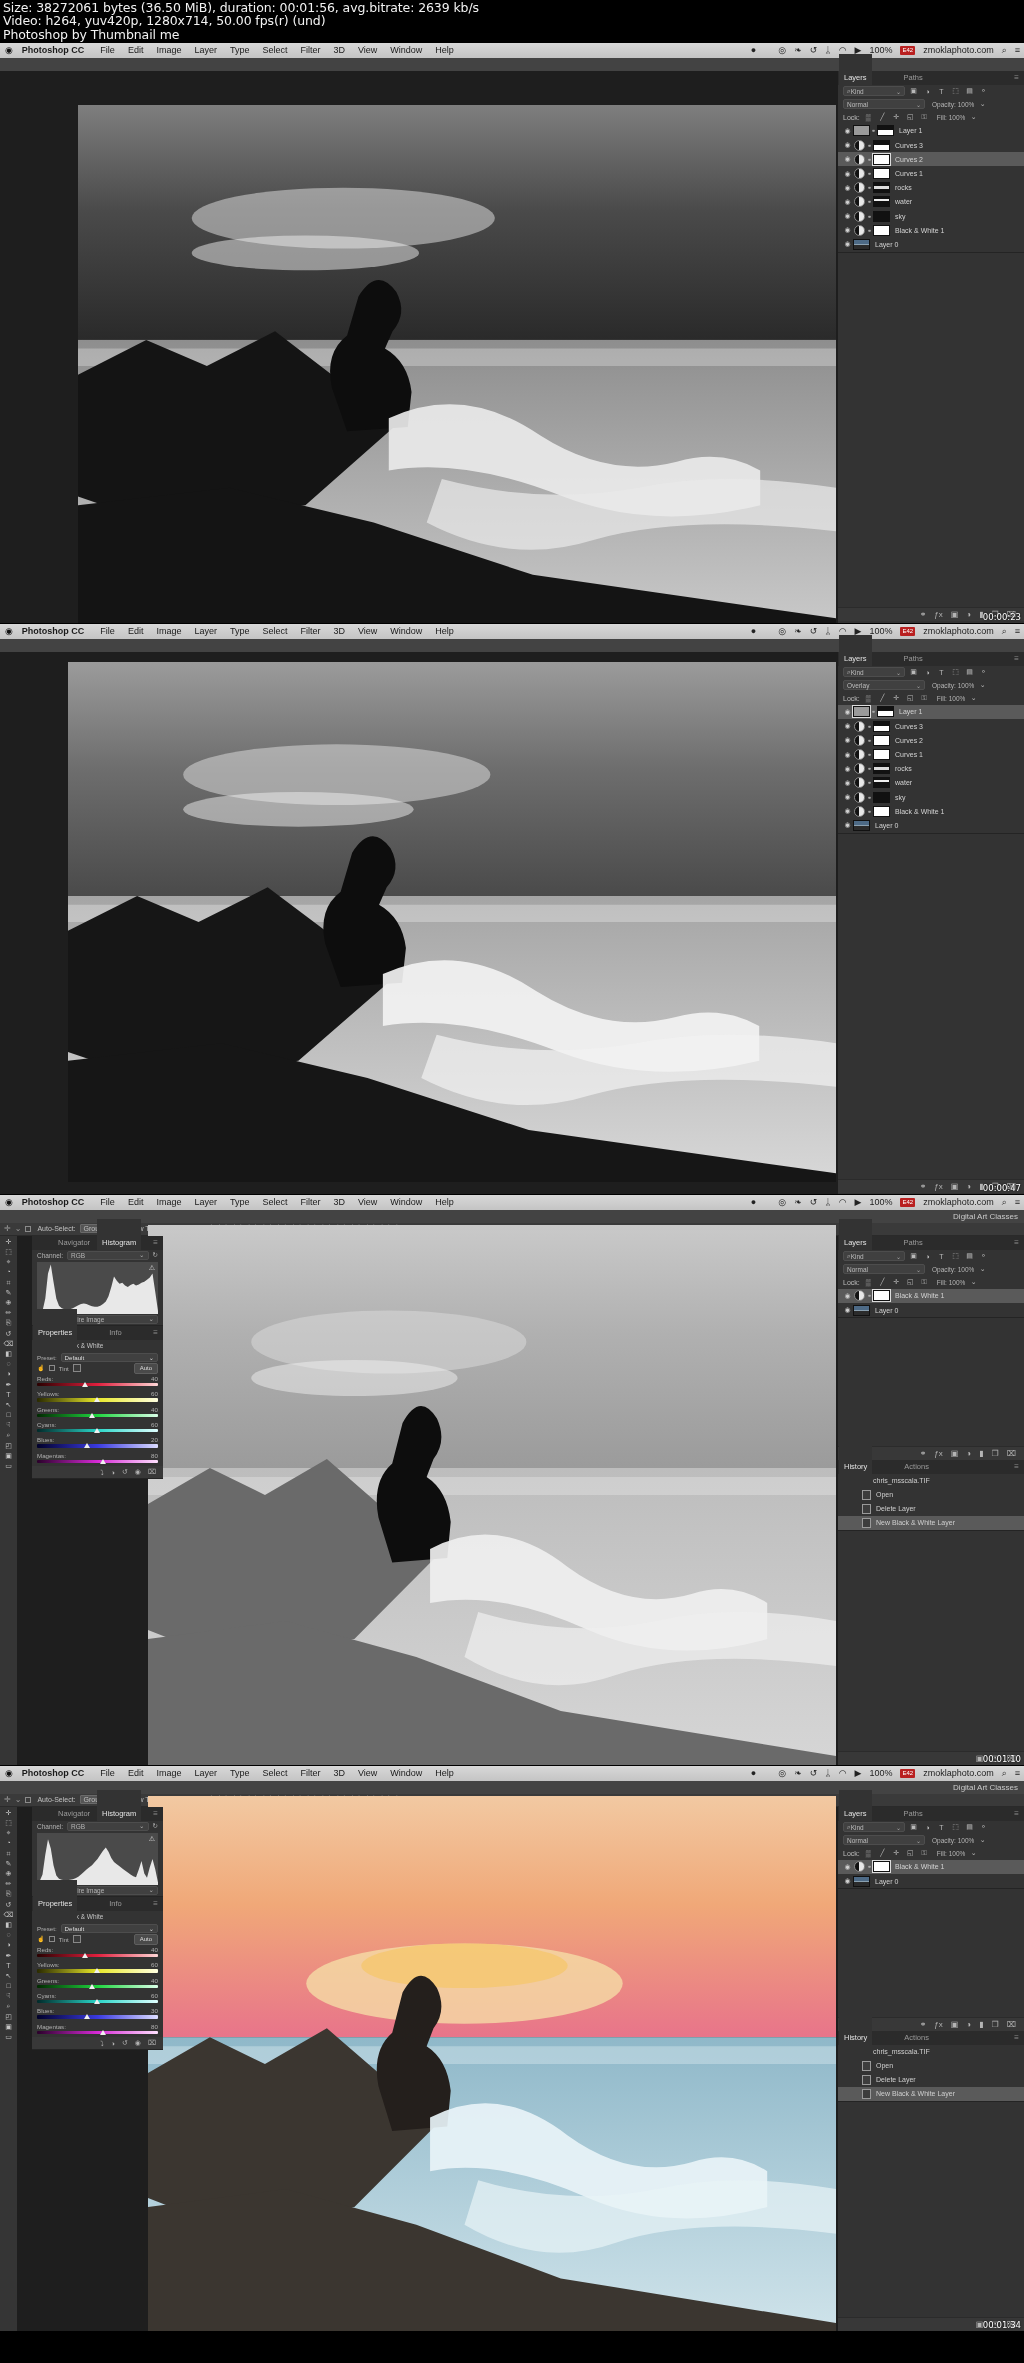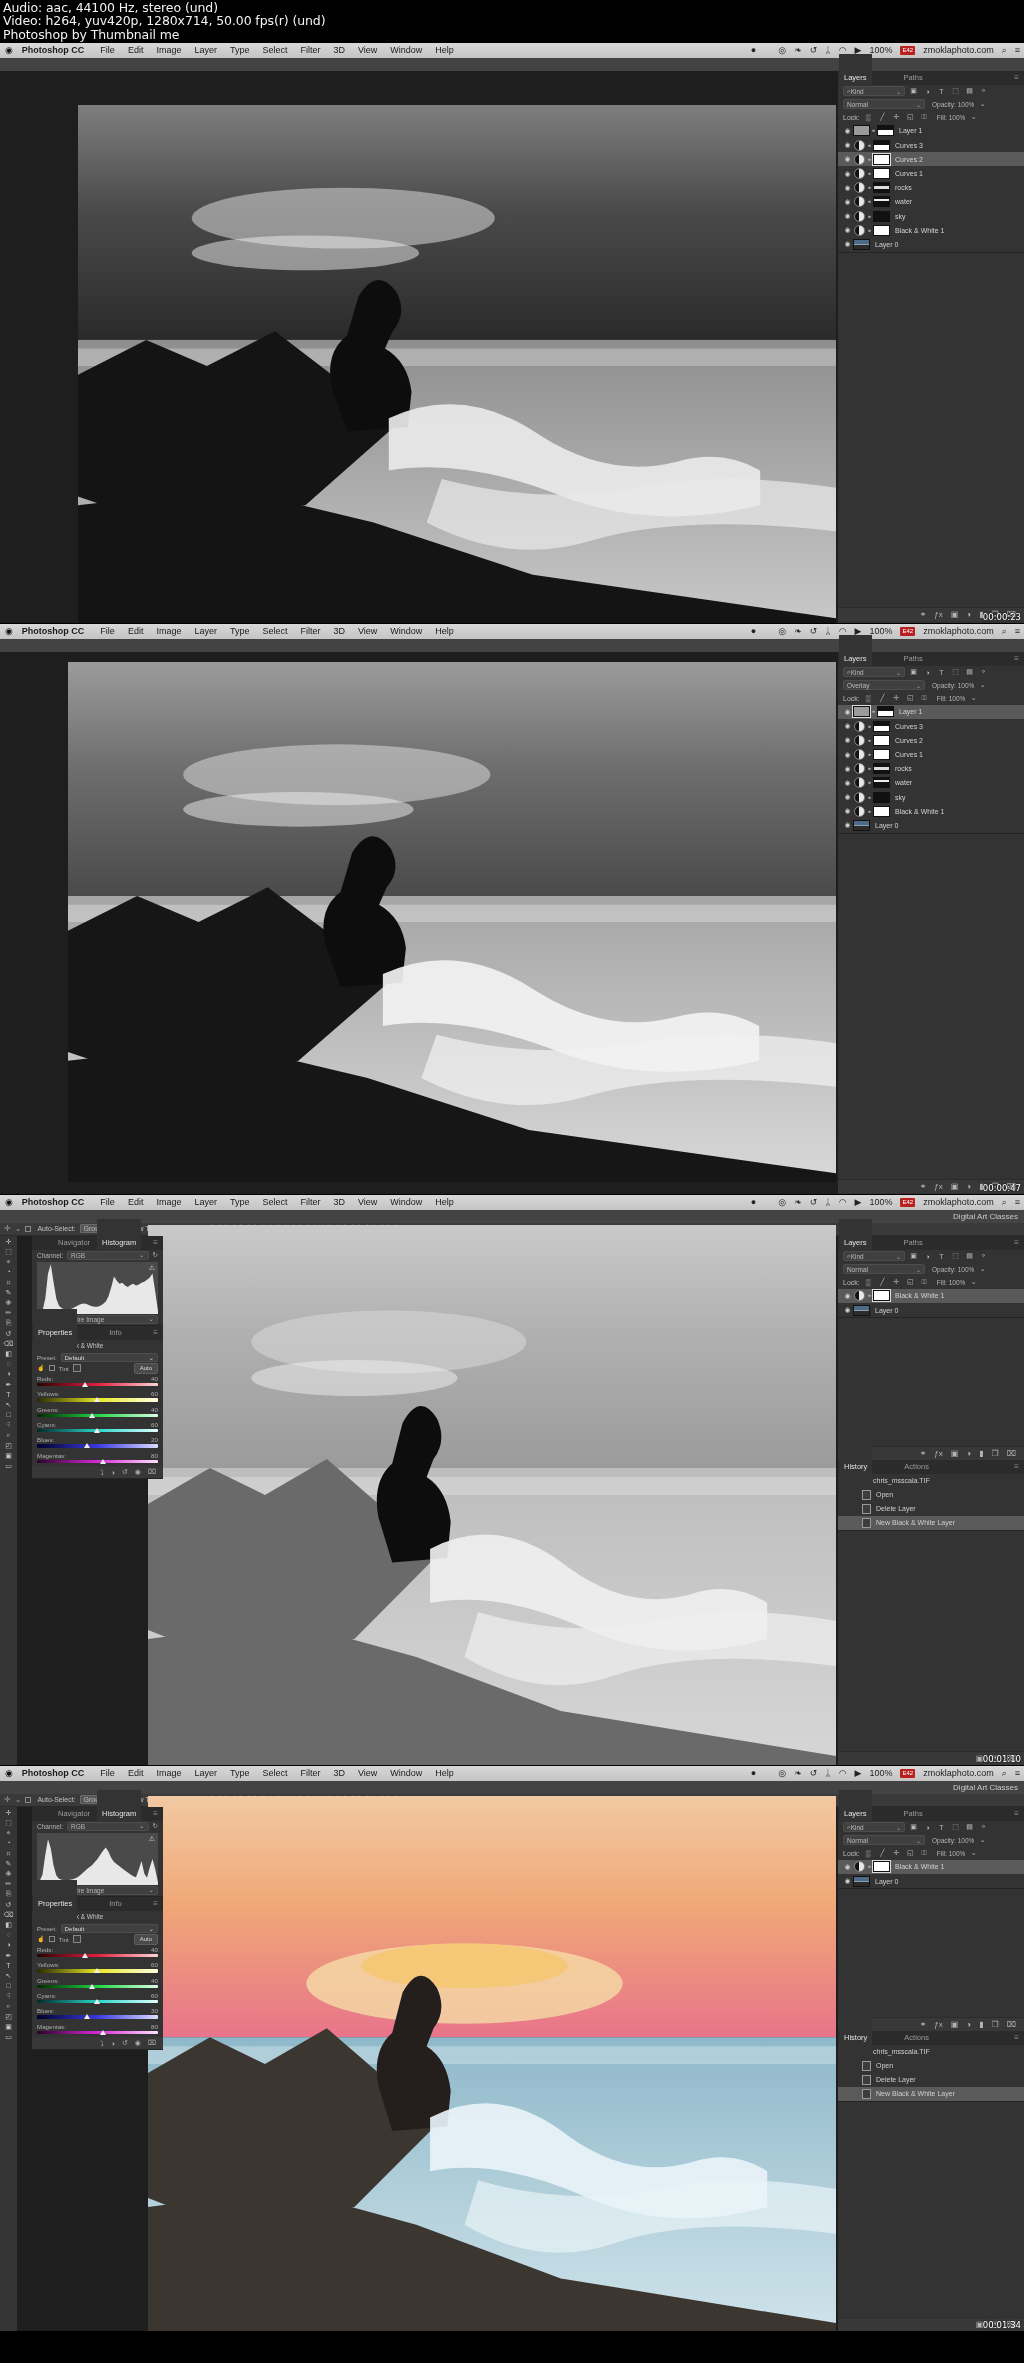--- a/index.html
+++ b/index.html
@@ -165,21 +165,21 @@
   .tstamp {
     position:absolute; right:3px; bottom:1px; color:#fff;
     font-family:"DejaVu Sans", sans-serif; font-size:8.5px;
     text-shadow:0 0 2px #000;
   }
 </style>
 </head>
 <body>
 
 <div class="meta">
-  <div>Audio: aac, 44100 Hz, stereo (und)</div>
+  <div>Size: 38272061 bytes (36.50 MiB), duration: 00:01:56, avg.bitrate: 2639 kb/s</div>
   <div>Video: h264, yuv420p, 1280x714, 50.00 fps(r) (und)</div>
   <div>Photoshop by Thumbnail me</div>
 </div>
 
 <div id="frames-root">
     <div class="panel" style="height: 580px;">
       <div class="macbar">
         <span class="apple" style="font-size: 9px; margin-right: 9px; color: rgb(17, 17, 17);">◉</span>
         <span class="mi bold">Photoshop CC</span>
         <span class="mi">File</span>

